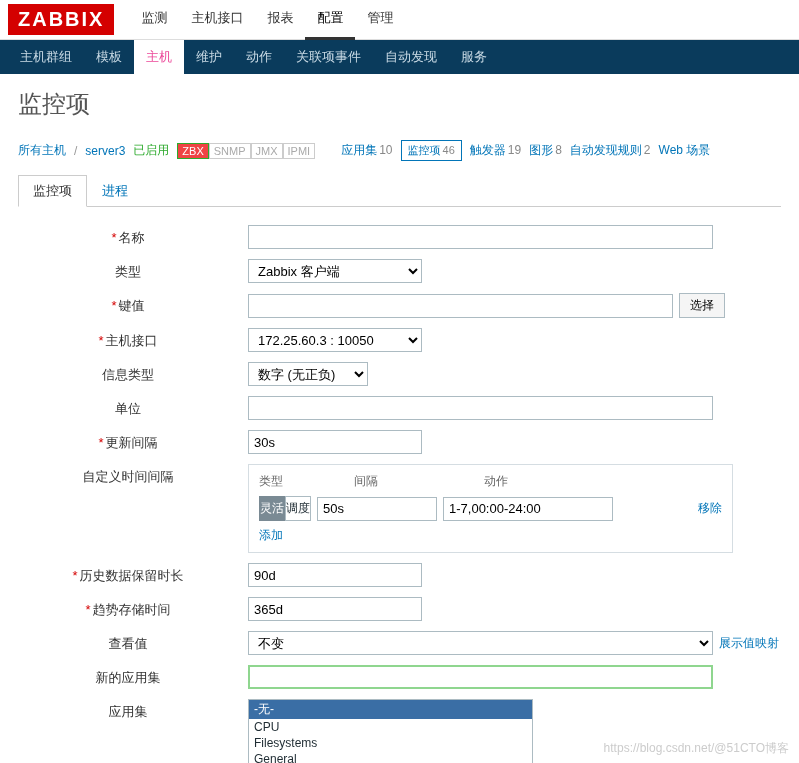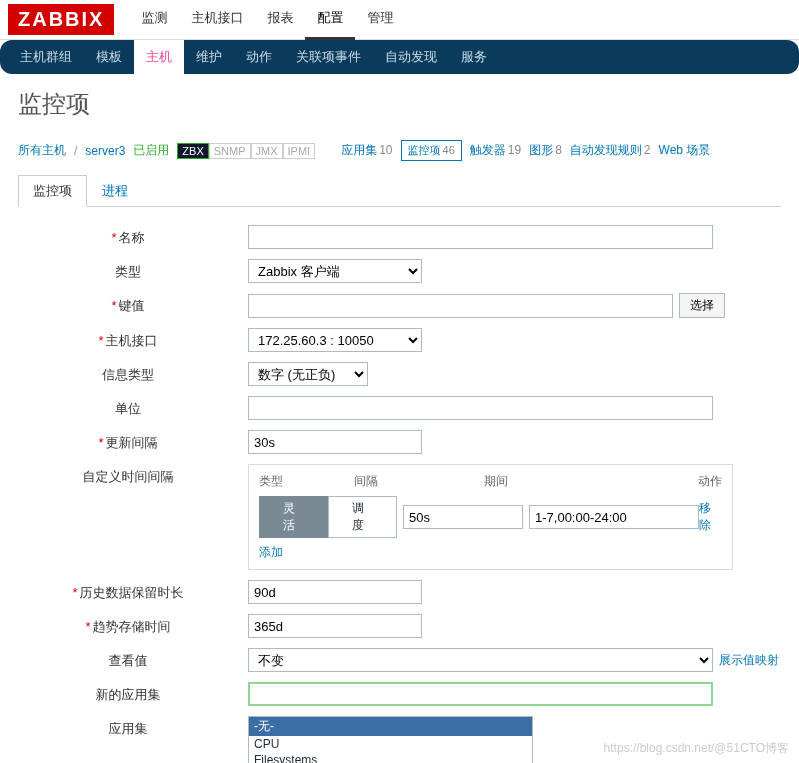--- a/index.html
+++ b/index.html
@@ -2,30 +2,30 @@
 <html><head>
 <meta charset="utf-8">
 <style>
 * { box-sizing: border-box; margin: 0; padding: 0; }
 body { font-family: Arial, "Microsoft YaHei", sans-serif; font-size: 13px; color: #1f2c33; background: #fff; }
 .logo { background: #d40000; color: #fff; font-weight: bold; font-size: 20px; letter-spacing: 2px; padding: 4px 10px; display: inline-block; }
 .topnav { display: flex; align-items: center; border-bottom: 1px solid #ddd; padding: 0 8px; height: 40px; text-align: right; }
 .topnav .menu { display: flex; margin-left: 15px; }
 .topnav .menu-item { padding: 10px 12px; color: #333; cursor: pointer; }
 .topnav .menu-item.active { color: #000; border-bottom: 3px solid #333; }
-.subnav { background: #0a3b5c; display: flex; padding: 0 8px; height: 34px; align-items: stretch; border-radius: 12px; }
+.subnav { background: #0a3b5c; display: flex; padding: 0 8px; height: 34px; align-items: stretch; }
 .subnav .menu-item { padding: 8px 12px; color: #c9dae5; cursor: pointer; font-size: 13px; display: flex; align-items: center; }
 .subnav .menu-item.active { background: #fff; color: #ec4899; }
 .page-title { font-size: 24px; color: #555; padding: 14px 18px; font-weight: normal; }
 .breadcrumb-bar { display: flex; align-items: center; gap: 8px; padding: 6px 18px; flex-wrap: wrap; font-size: 12px; }
 .breadcrumb-bar a { color: #0275b8; text-decoration: none; }
 .sep { color: #999; }
 .status-enabled { color: #2daa2d; }
 .badge-box { border: 1px solid #ccc; padding: 1px 4px; font-size: 11px; color: #aaa; }
-.badge-box.zbx { background: #0f172a; color: #fff; border-color: #2daa2d; }
+.badge-box.zbx { background: #ef4444; color: #fff; border-color: #2daa2d; }
 .badge-box.active { border-color: #0275b8; color: #0275b8; }
 .count-link { color: #0275b8; }
 .count-num { color: #888; margin-left: 2px; }
 .tabs { display: flex; border-bottom: 1px solid #ccc; margin: 8px 18px 0; }
 .tabs .tab { padding: 6px 14px; color: #0275b8; cursor: pointer; border: 1px solid transparent; border-bottom: none; margin-bottom: -1px; }
 .tabs .tab.active { color: #333; border-color: #ccc; background: #fff; border-bottom: 1px solid #fff; }
 .form { padding: 18px 18px 0; }
 .form-row { display: flex; margin-bottom: 10px; align-items: flex-start; }
 .form-label { width: 230px; text-align: center; padding-right: 10px; padding-top: 4px; color: #333; font-size: 13px; }
 .form-label .req { color: #d40000; margin-right: 2px; }
@@ -35,21 +35,21 @@
 .w-med { width: 174px; }
 .btn { border: 1px solid #acbbc2; background: #f5f5f5; padding: 3px 10px; cursor: pointer; font-size: 12px; }
 .interval-box { border: 1px solid #d5dde2; padding: 8px 10px; width: 485px; }
 .interval-head { display: flex; color: #666; font-size: 12px; margin-bottom: 6px; }
 .interval-head > div:nth-child(1){ width: 95px; }
 .interval-head > div:nth-child(2){ width: 130px; }
 .interval-head > div:nth-child(3){ width: 175px; }
 .interval-head > div:nth-child(4){ flex:1; text-align:right; }
 .interval-row { display: flex; align-items: center; gap: 0; margin-bottom: 6px; }
 .seg { display: flex; }
-.seg-btn { border: 1px solid #acbbc2; padding: 3px 23px; font-size: 12px; cursor: pointer; background: #fff; }
+.seg-btn { border: 1px solid #acbbc2; padding: 3px 0; font-size: 12px; cursor: pointer; background: #fff; }
 .seg-btn.active { background: #7a8a94; color: #fff; border-color: #7a8a94; }
 .link { color: #0275b8; cursor: pointer; font-size: 12px; }
 .green-border input { border: 2px solid #8fd68f; }
 .listbox { width: 285px; height: 80px; border: 1px solid #acbbc2; overflow-y: scroll; font-size: 12px; }
 .listbox .opt { padding: 1px 5px; cursor: pointer; }
 .listbox .opt.selected { background: #3a6ea5; color: #fff; }
 .watermark { position: fixed; bottom: 6px; right: 10px; color: #ccc; font-size: 12px; pointer-events: none; }
 </style>
 </head>
 <body>
@@ -155,21 +155,20 @@
       </div>
   </div>
 
   <div class="form-row">
     <div class="form-label"><span>自定义时间间隔</span></div>
     <div class="form-ctrl">
       <div class="interval-box">
         <div class="interval-head">
           <div>类型</div>
           <div>间隔</div>
-          <div>期间</div>
           <div>动作</div>
         </div>
         <div class="interval-row">
           <div class="seg">
             <div class="seg-btn active">灵活</div>
             <div class="seg-btn">调度</div>
           </div>
           <input type="text" style="width: 120px; margin-left: 6px;" value="50s">
           <input type="text" style="width: 170px; margin-left: 6px;" value="1-7,00:00-24:00">
           <span class="link" style="margin-left:auto">移除</span>

